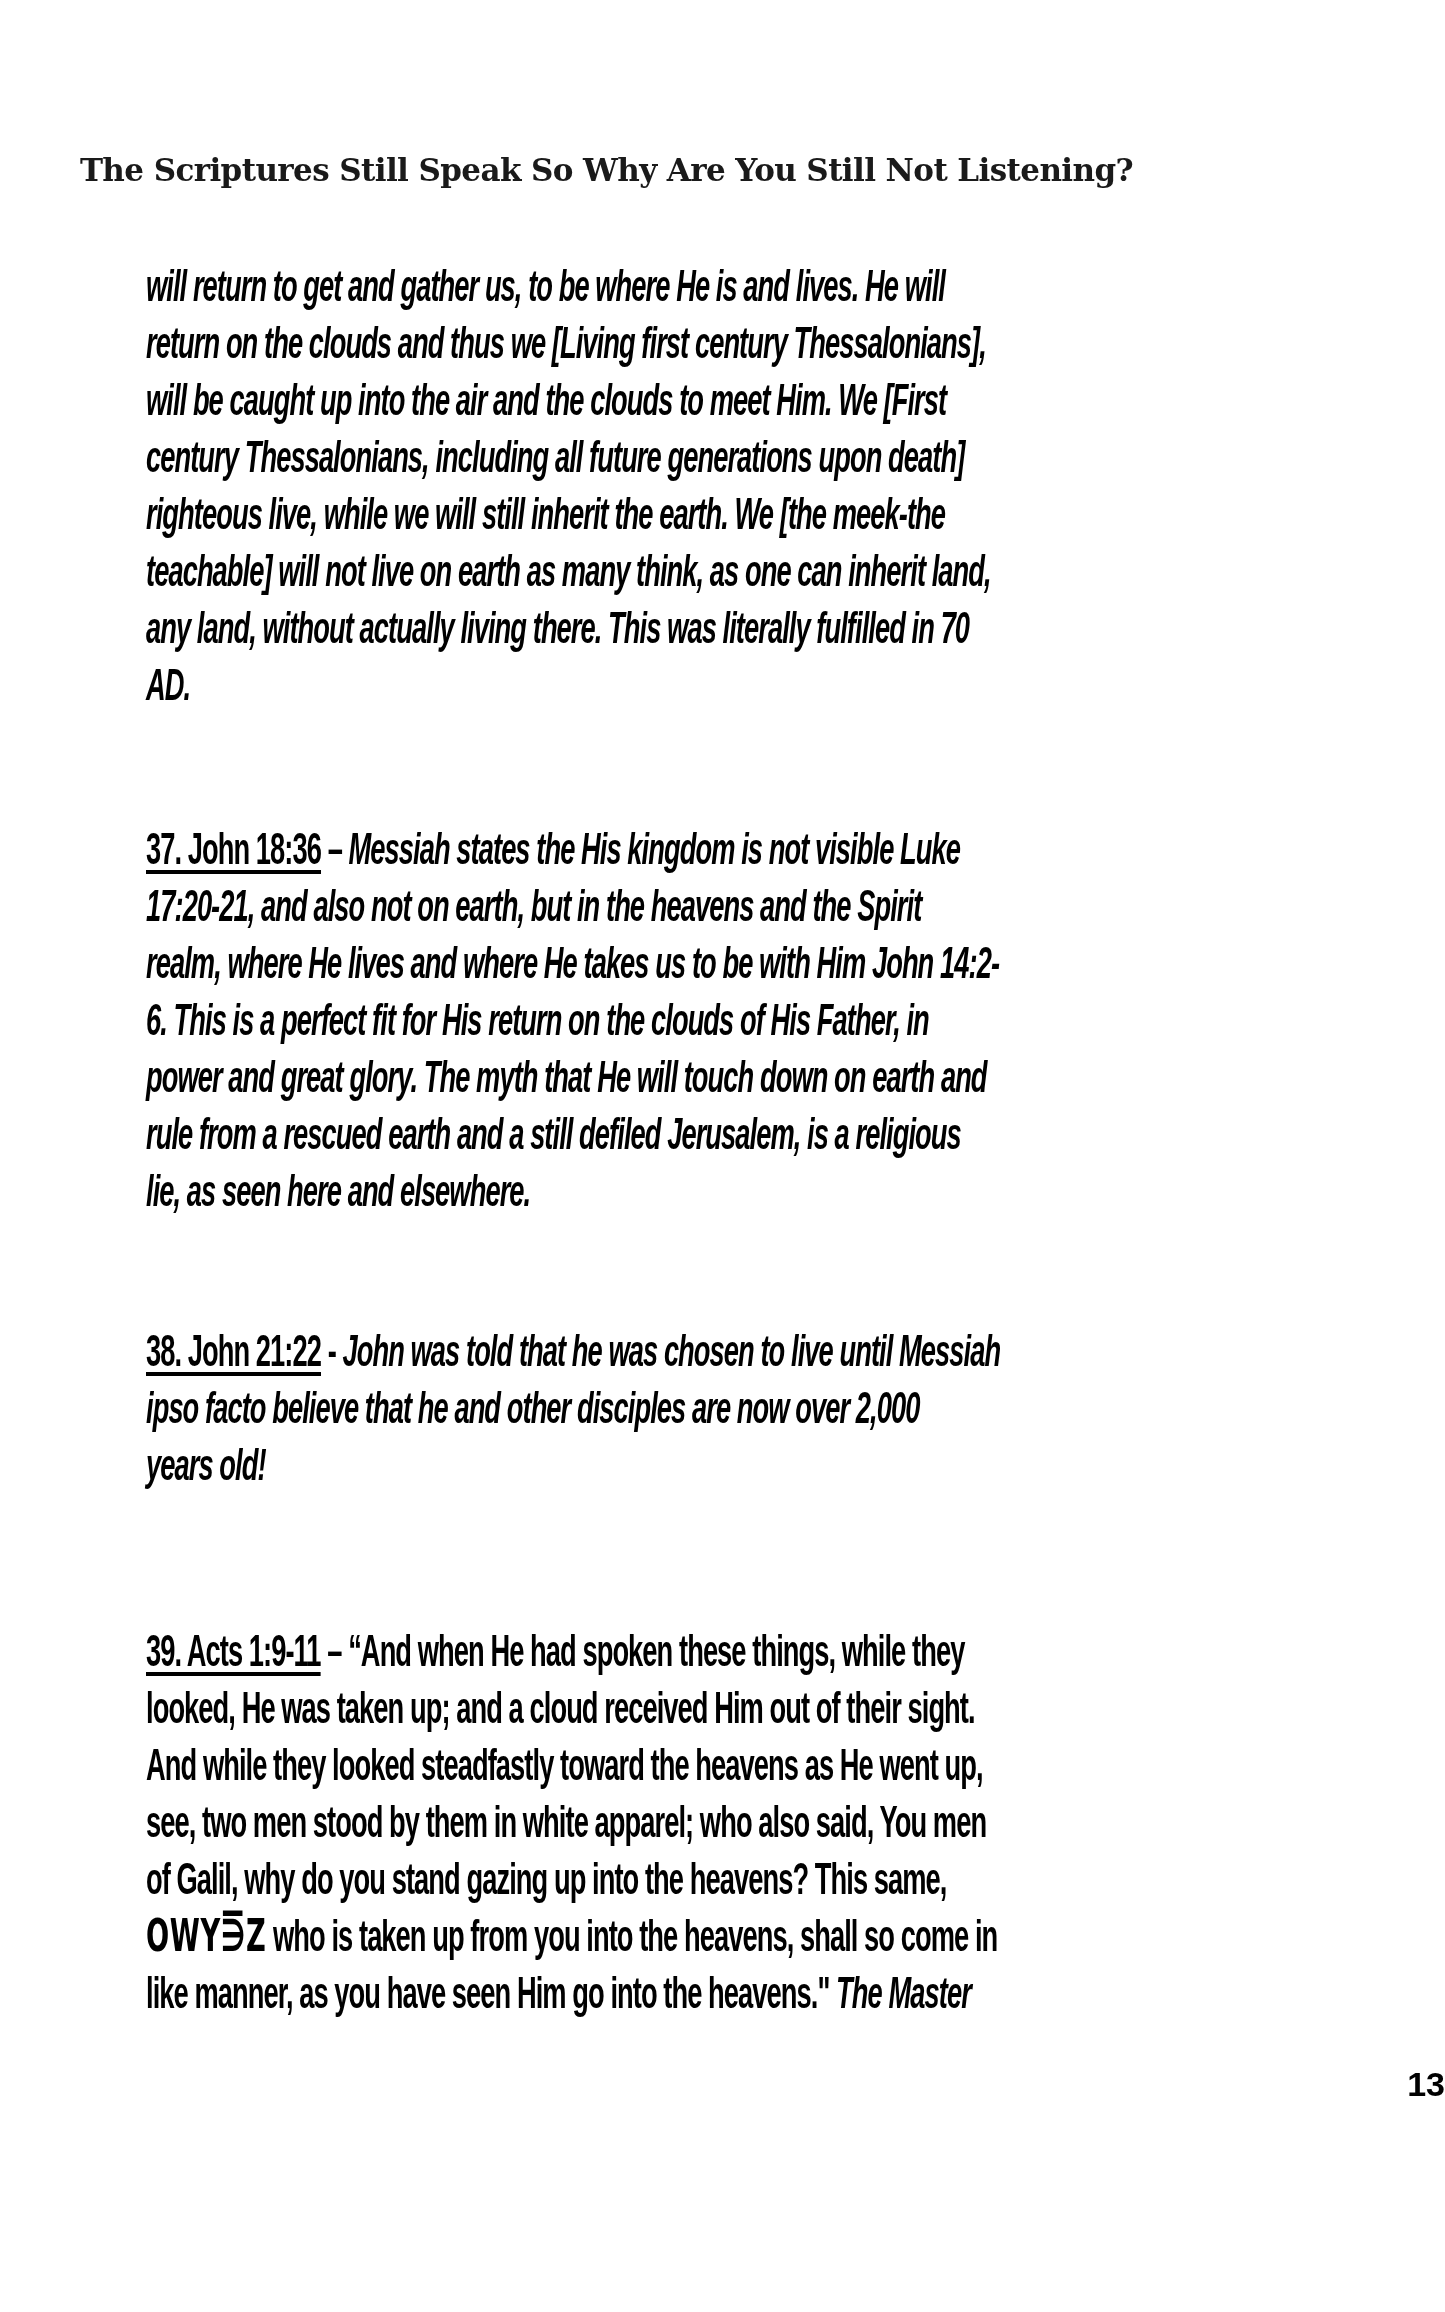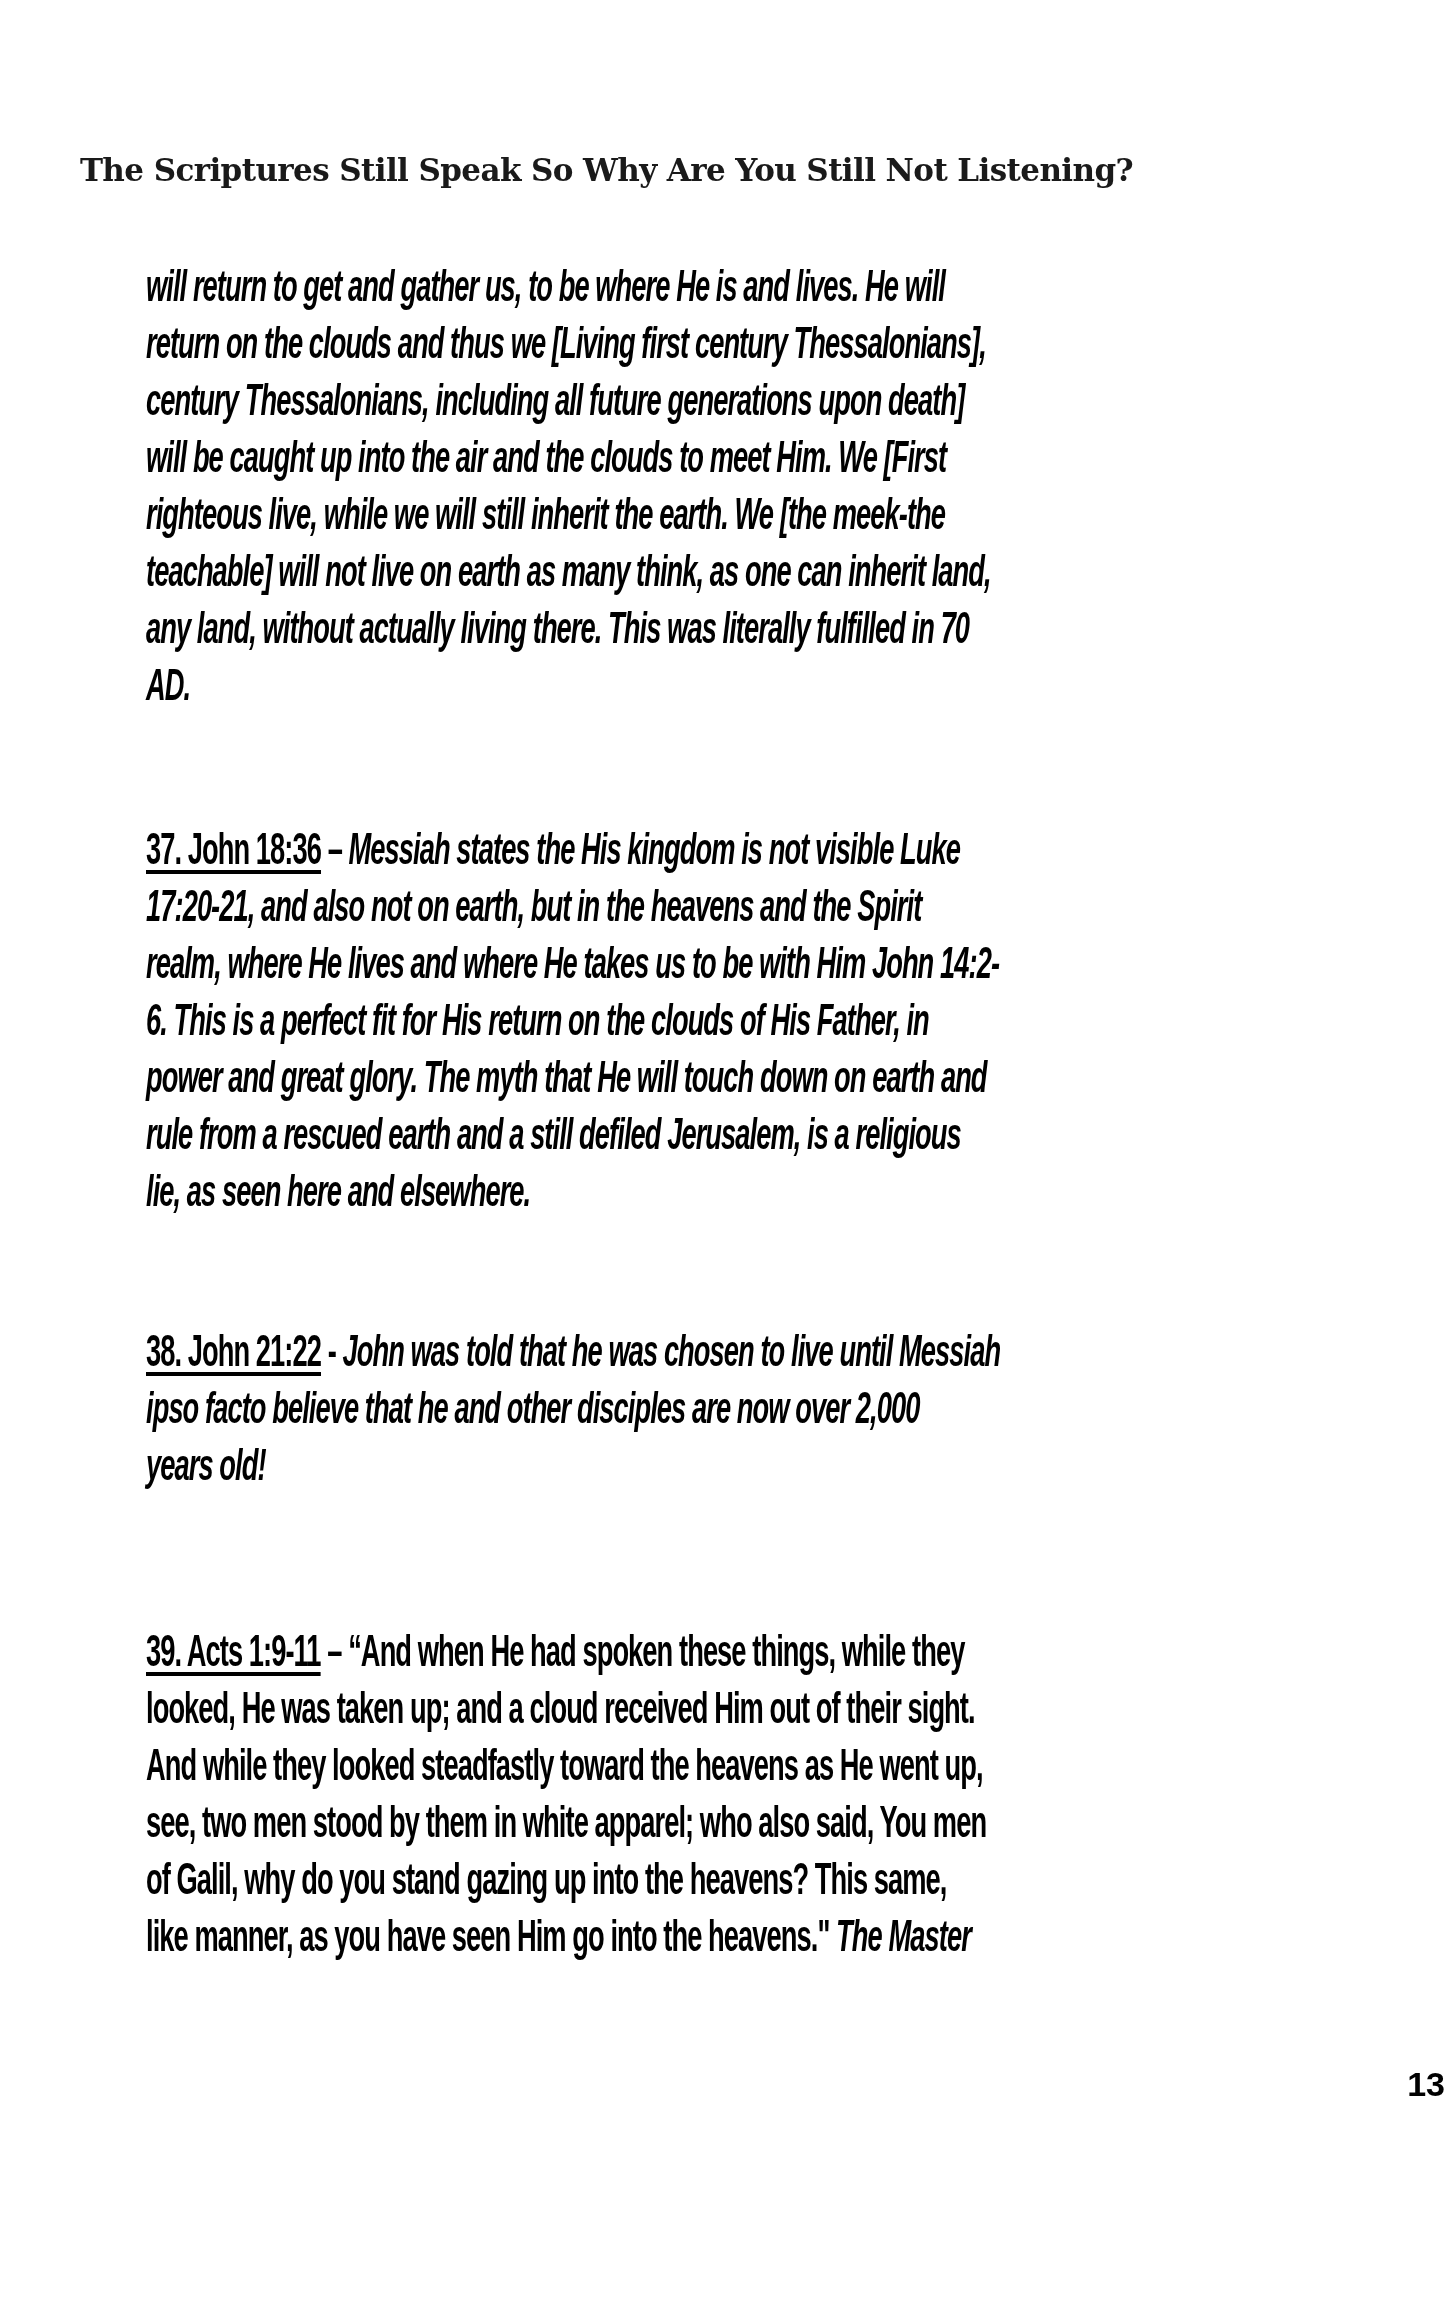--- a/index.html
+++ b/index.html
@@ -76,22 +76,22 @@
 </head>
 <body>
 
 <div class="page-header">
   <span>The Scriptures Still Speak So Why Are You Still Not Listening?</span>
 </div>
 
 <div class="body-block" style="top:257px;">
   <span class="line it"><span class="cond">will return to get and gather us, to be where He is and lives. He will</span></span>
   <span class="line it"><span class="cond">return on the clouds and thus we [Living first century Thessalonians],</span></span>
+  <span class="line it"><span class="cond">will be caught up into the air and the clouds to meet Him. We [First</span></span>
   <span class="line it"><span class="cond">century Thessalonians, including all future generations upon death]</span></span>
-  <span class="line it"><span class="cond">will be caught up into the air and the clouds to meet Him. We [First</span></span>
   <span class="line it"><span class="cond">righteous live, while we will still inherit the earth. We [the meek-the</span></span>
   <span class="line it"><span class="cond">teachable] will not live on earth as many think, as one can inherit land,</span></span>
   <span class="line it"><span class="cond">any land, without actually living there. This was literally fulfilled in 70</span></span>
   <span class="line it"><span class="cond">AD.</span></span>
 </div>
 
 <div class="body-block" style="top:820px;">
   <span class="line"><span class="cond"><span class="ref">37. John 18:36</span><span> – </span><span class="it">Messiah states the His kingdom is not visible Luke</span></span></span>
   <span class="line it"><span class="cond">17:20-21, and also not on earth, but in the heavens and the Spirit</span></span>
   <span class="line it"><span class="cond">realm, where He lives and where He takes us to be with Him John 14:2-</span></span>
@@ -106,18 +106,19 @@
   <span class="line it"><span class="cond">ipso facto believe that he and other disciples are now over 2,000</span></span>
   <span class="line it"><span class="cond">years old!</span></span>
 </div>
 
 <div class="body-block" style="top:1622px;">
   <span class="line"><span class="cond"><span class="ref">39. Acts 1:9-11</span><span> – </span><span>“And when He had spoken these things, while they</span></span></span>
   <span class="line"><span class="cond">looked, He was taken up; and a cloud received Him out of their sight.</span></span>
   <span class="line"><span class="cond">And while they looked steadfastly toward the heavens as He went up,</span></span>
   <span class="line"><span class="cond">see, two men stood by them in white apparel; who also said, You men</span></span>
   <span class="line"><span class="cond">of Galil, why do you stand gazing up into the heavens? This same,</span></span>
+  <span class="line"><span class="cond"><span class="paleo">OWY⋽Z</span><span> who is taken up from you into the heavens, shall so come in</span></span></span>
   <span class="line"><span class="cond"><span>like manner, as you have seen Him go into the heavens."</span><span class="it"> The  Master</span></span></span>
 </div>
 
 <div class="page-number">
   <span>13</span>
 </div>
 
 </body></html>

